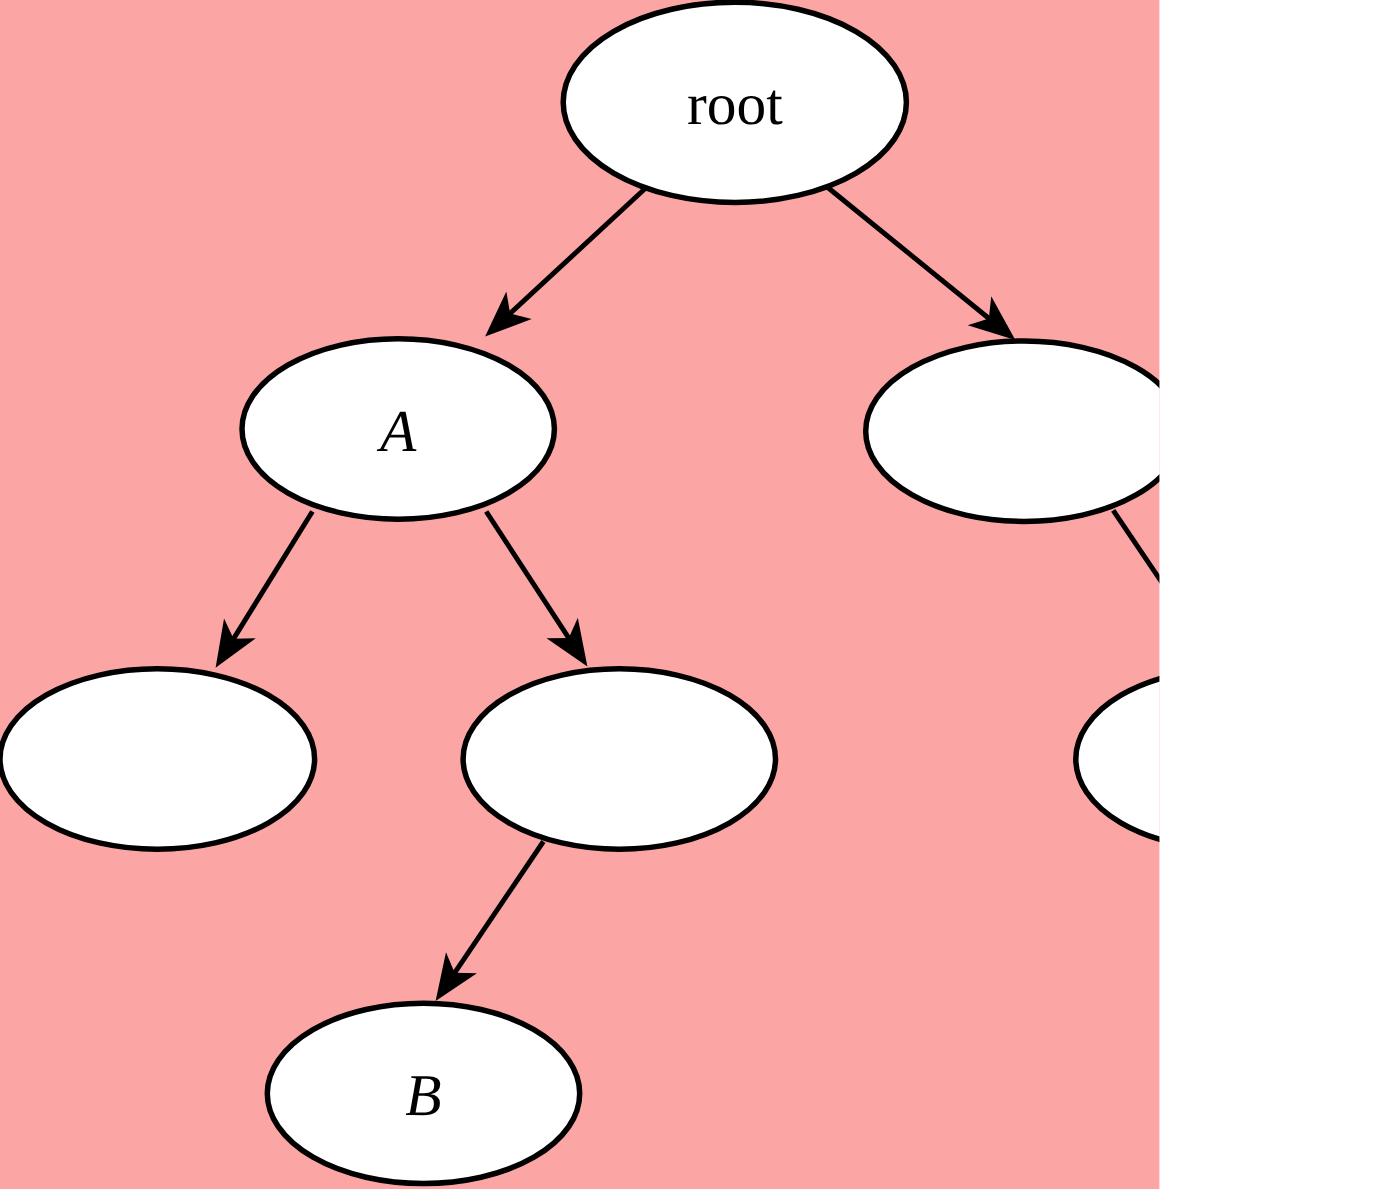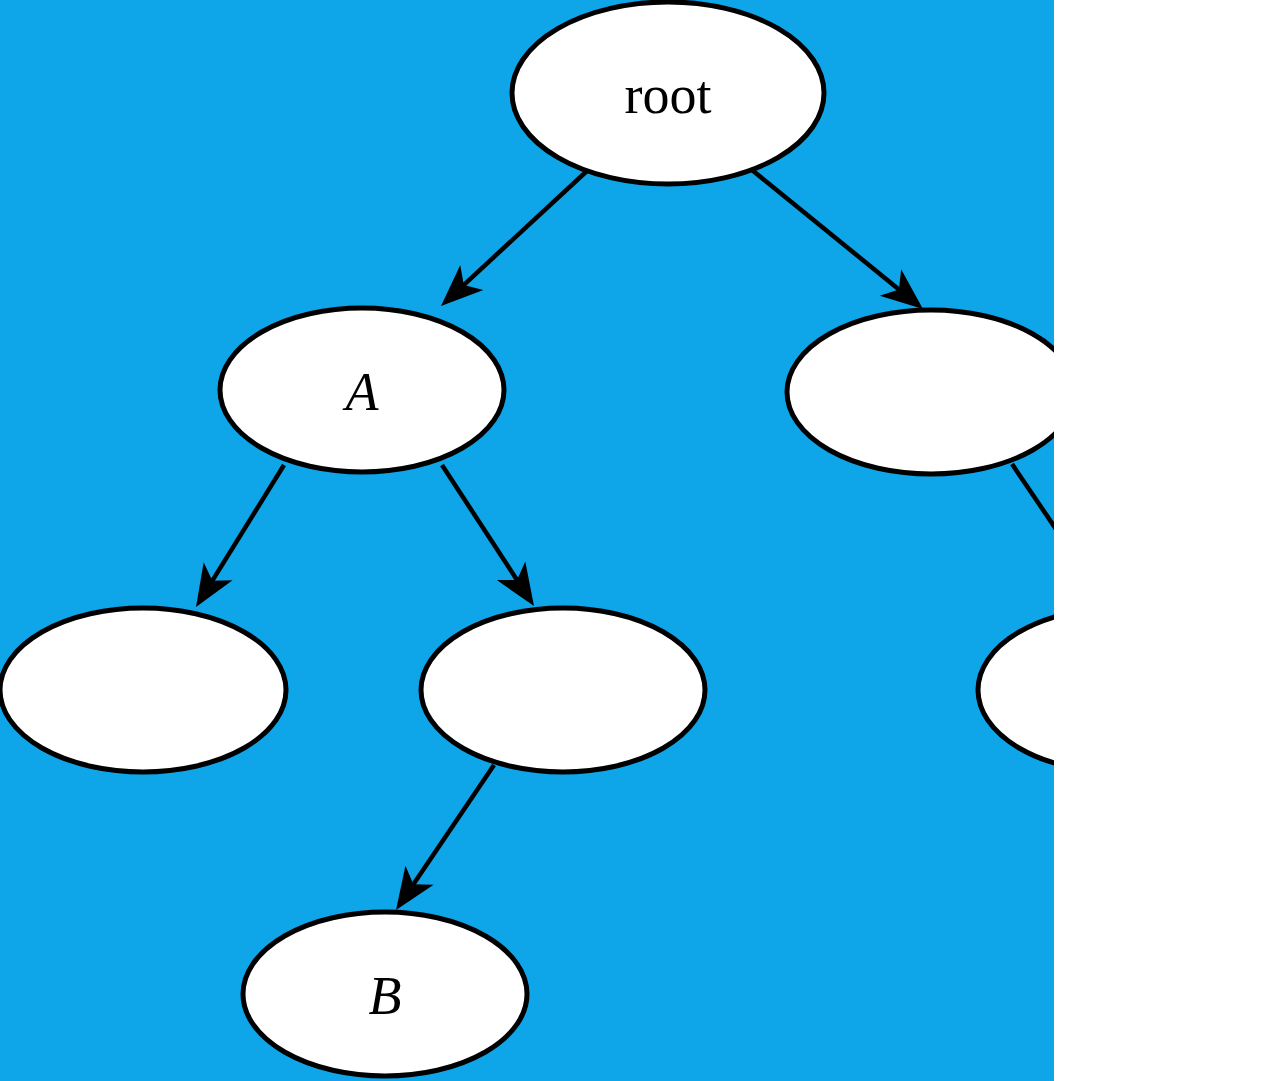--- a/index.html
+++ b/index.html
@@ -8,21 +8,21 @@
     padding: 0;
     background: #ffffff;
   }
   body {
     font-family: "Liberation Serif", "DejaVu Serif", serif;
   }
   #diagram-root {
     position: relative;
     width: 1054px;
     height: 1081px;
-    background: #0ea5e9;
+    background: #fca5a5;
     overflow: hidden;
   }
   #tree-svg {
     display: block;
     width: 1266px;
     height: 1081px;
   }
   .node-ellipse {
     fill: #ffffff;
     stroke: #000000;

